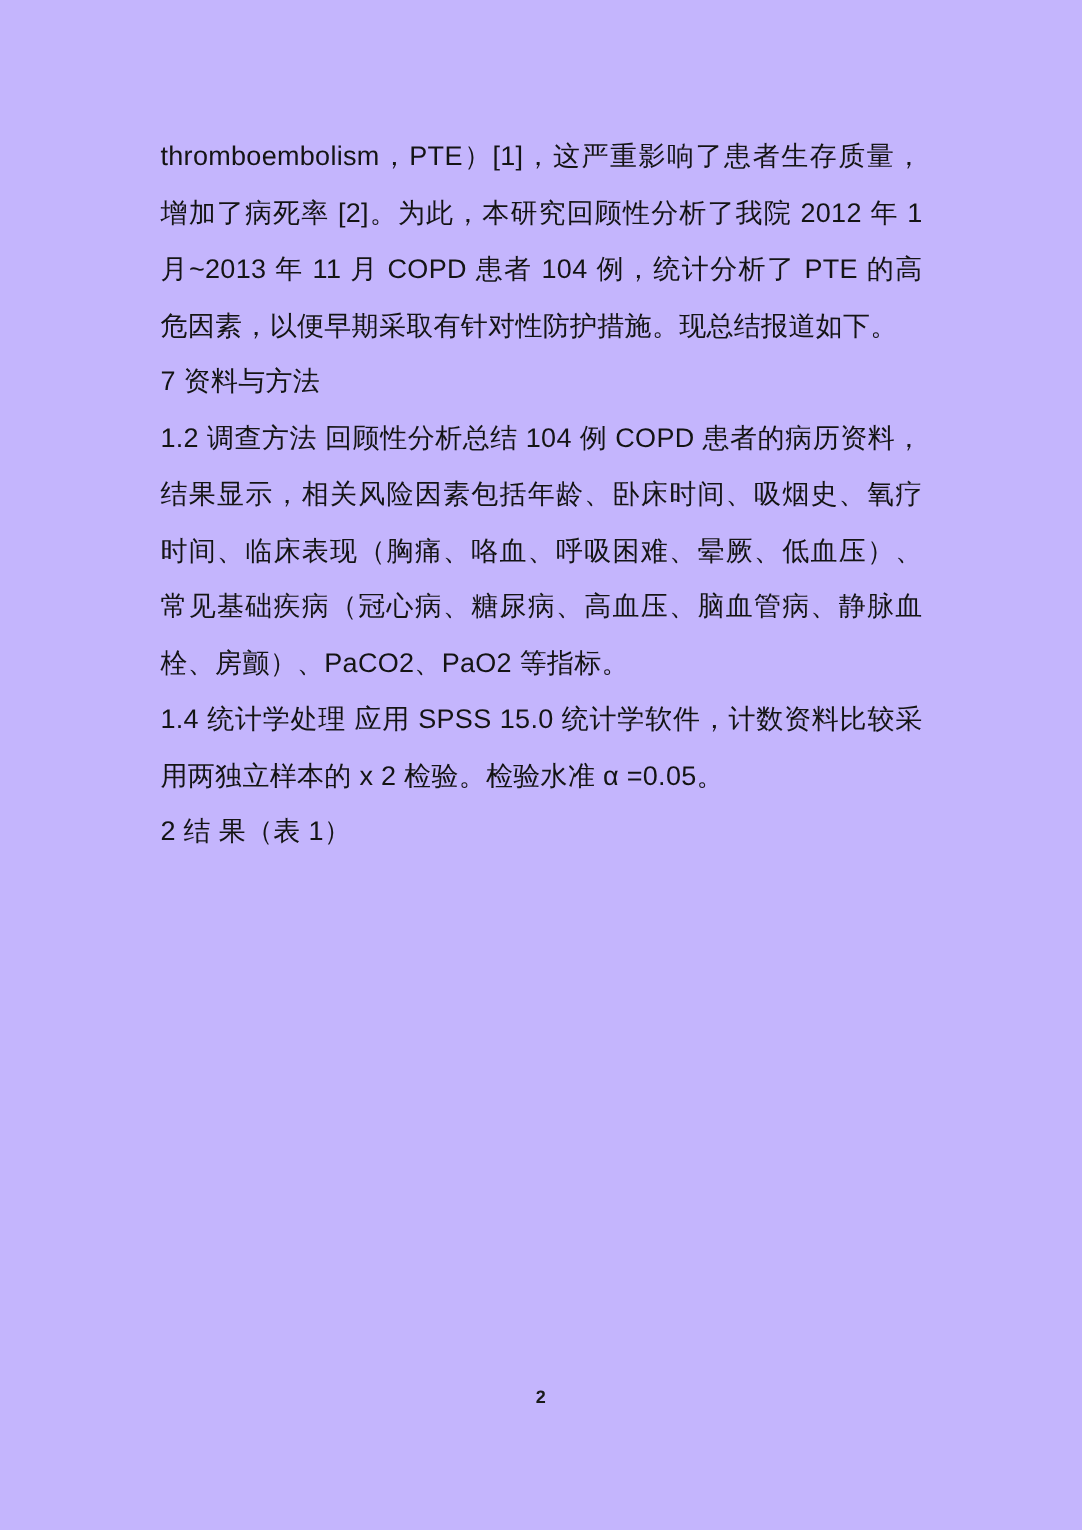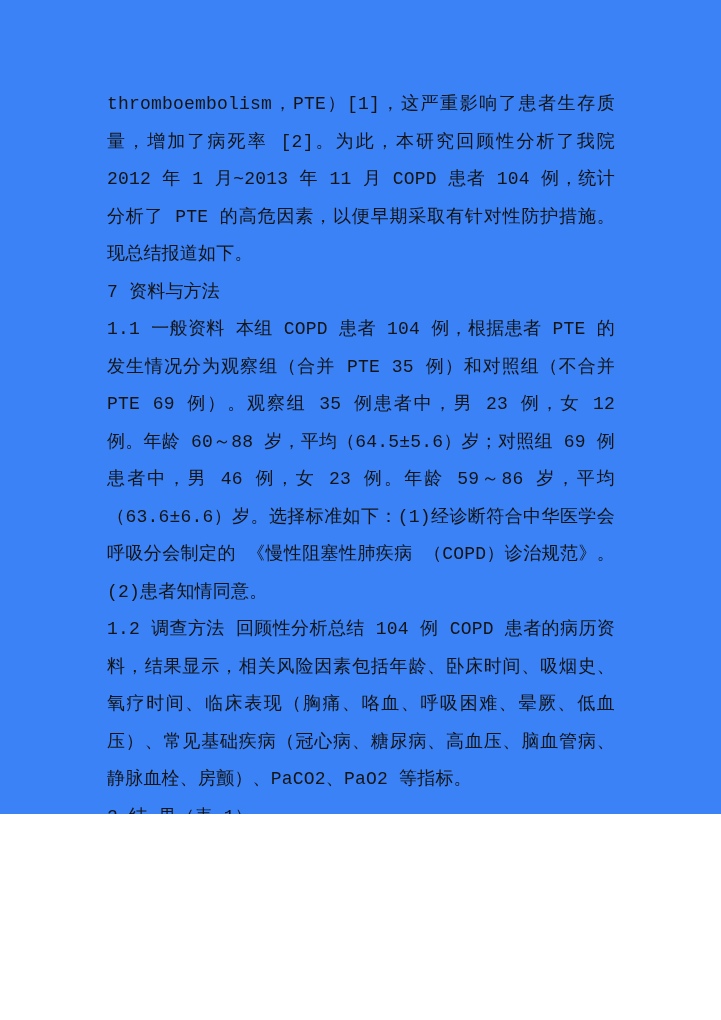--- a/index.html
+++ b/index.html
@@ -3,24 +3,24 @@
 <meta charset="utf-8">
 <style>
   html, body {
     margin: 0;
     padding: 0;
     background: #ffffff;
   }
   .page {
     position: relative;
     width: 721px;
-    height: 814px;
-    background: #3b82f6;
+    height: 1020px;
+    background: #c4b5fd;
     overflow: hidden;
-    font-family: Liberation Mono, monospace;
+    font-family: Liberation Sans, sans-serif;
   }
   .content {
     position: absolute;
     left: 107px;
     top: 86px;
     width: 508px;
   }
   .para {
     margin: 0;
     font-size: 18px;
@@ -41,18 +41,18 @@
     color: #1a1a1a;
   }
 </style>
 </head>
 <body>
 
 <div class="page">
   <div class="content">
     <p class="para">thromboembolism，PTE）[1]，这严重影响了患者生存质量，增加了病死率 [2]。为此，本研究回顾性分析了我院 2012 年 1 月~2013 年 11 月 COPD 患者 104 例，统计分析了 PTE 的高危因素，以便早期采取有针对性防护措施。现总结报道如下。</p>
     <p class="para">7 资料与方法</p>
-    <p class="para">1.1 一般资料 本组 COPD 患者 104 例，根据患者 PTE 的发生情况分为观察组（合并 PTE 35 例）和对照组（不合并 PTE 69 例）。观察组 35 例患者中，男 23 例，女 12 例。年龄 60～88 岁，平均（64.5±5.6）岁；对照组 69 例患者中，男 46 例，女 23 例。年龄 59～86 岁，平均（63.6±6.6）岁。选择标准如下：(1)经诊断符合中华医学会呼吸分会制定的 《慢性阻塞性肺疾病 （COPD）诊治规范》。(2)患者知情同意。</p>
     <p class="para">1.2 调查方法 回顾性分析总结 104 例 COPD 患者的病历资料，结果显示，相关风险因素包括年龄、卧床时间、吸烟史、氧疗时间、临床表现（胸痛、咯血、呼吸困难、晕厥、低血压）、常见基础疾病（冠心病、糖尿病、高血压、脑血管病、静脉血栓、房颤）、PaCO2、PaO2 等指标。</p>
+    <p class="para">1.4 统计学处理 应用 SPSS 15.0 统计学软件，计数资料比较采用两独立样本的 x 2 检验。检验水准 α =0.05。</p>
     <p class="para">2 结 果（表 1）</p>
   </div>
   <div class="page-number">2</div>
 </div>
 
 </body></html>

